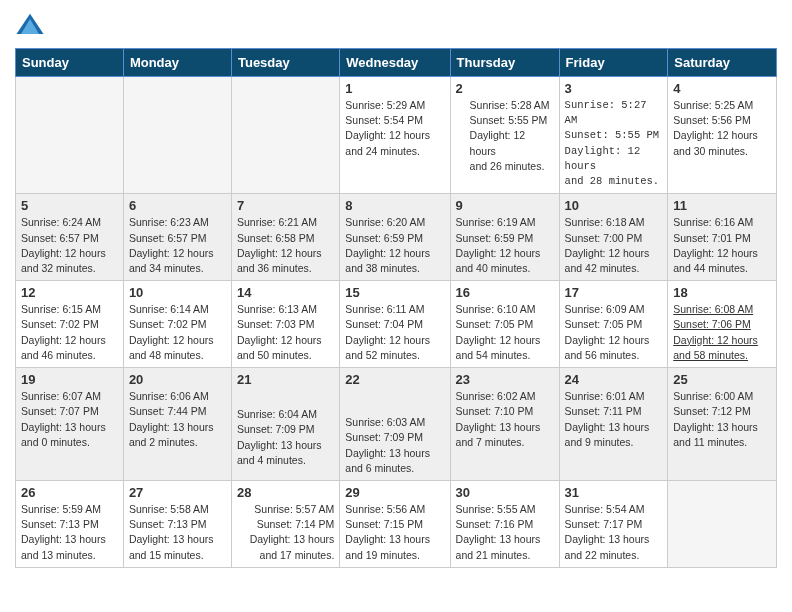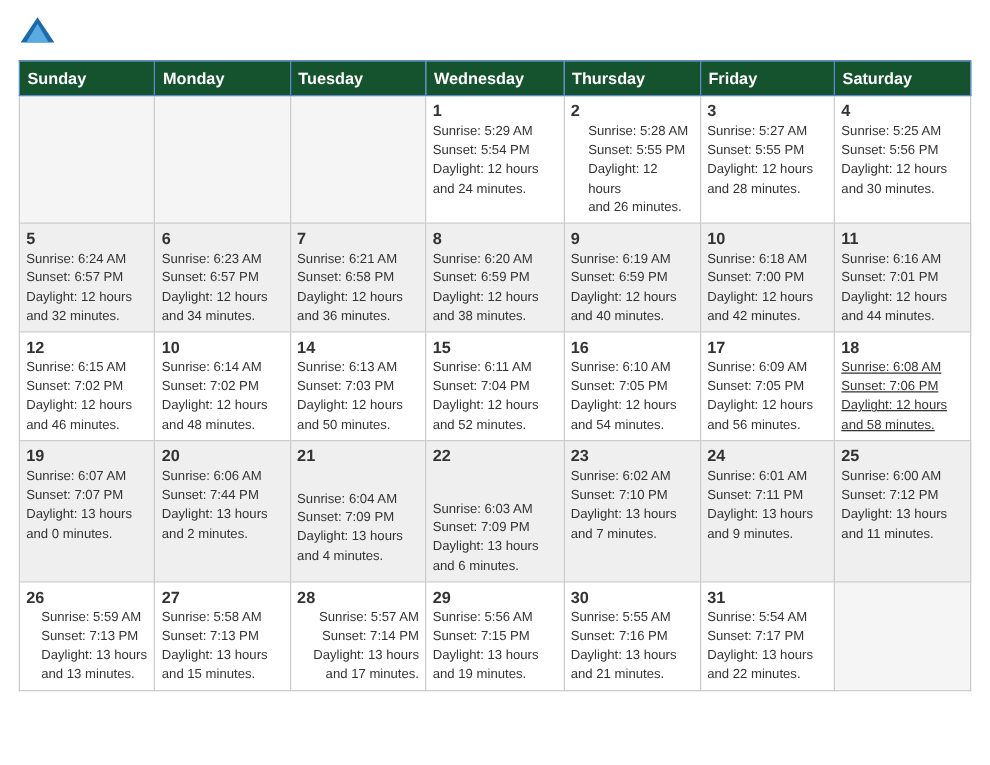--- a/index.html
+++ b/index.html
@@ -45,21 +45,21 @@
     .location {
       font-size: 15px;
       color: #555;
     }
     .calendar {
       width: 100%;
       border-collapse: collapse;
       border: 1px solid #ccc;
     }
     .calendar th {
-      background-color: #14532d;
+      background-color: #0c4a6e;
       color: #fff;
       text-align: left;
       padding: 6px 6px;
       font-size: 13px;
       font-weight: bold;
       border: 1px solid #5a8ad0;
     }
     .calendar td {
       vertical-align: top;
       border: 1px solid #ccc;
@@ -137,21 +137,21 @@
         </td>
         <td>
           <span class="day-num">2</span>
           <div class="day-info" style="white-space: pre-line; margin-left: 14px;">Sunrise: 5:28 AM
 Sunset: 5:55 PM
 Daylight: 12 hours
 and 26 minutes.</div>
         </td>
         <td>
           <span class="day-num">3</span>
-          <div class="day-info" style="white-space: pre-line;">Sunrise: 5:27 AM
+          <div class="day-info" style="white-space: pre-line; font-family: Liberation Mono, monospace;">Sunrise: 5:27 AM
 Sunset: 5:55 PM
 Daylight: 12 hours
 and 28 minutes.</div>
         </td>
         <td>
           <span class="day-num">4</span>
           <div class="day-info" style="white-space: pre-line;">Sunrise: 5:25 AM
 Sunset: 5:56 PM
 Daylight: 12 hours
 and 30 minutes.</div>
@@ -306,21 +306,21 @@
           <span class="day-num">25</span>
           <div class="day-info" style="white-space: pre-line;">Sunrise: 6:00 AM
 Sunset: 7:12 PM
 Daylight: 13 hours
 and 11 minutes.</div>
         </td>
       </tr>
       <tr>
         <td>
           <span class="day-num">26</span>
-          <div class="day-info" style="white-space: pre-line; margin-left: 12px;">Sunrise: 5:59 AM
+          <div class="day-info" style="white-space: pre-line;">Sunrise: 5:59 AM
 Sunset: 7:13 PM
 Daylight: 13 hours
 and 13 minutes.</div>
         </td>
         <td>
           <span class="day-num">27</span>
           <div class="day-info" style="white-space: pre-line;">Sunrise: 5:58 AM
 Sunset: 7:13 PM
 Daylight: 13 hours
 and 15 minutes.</div>

